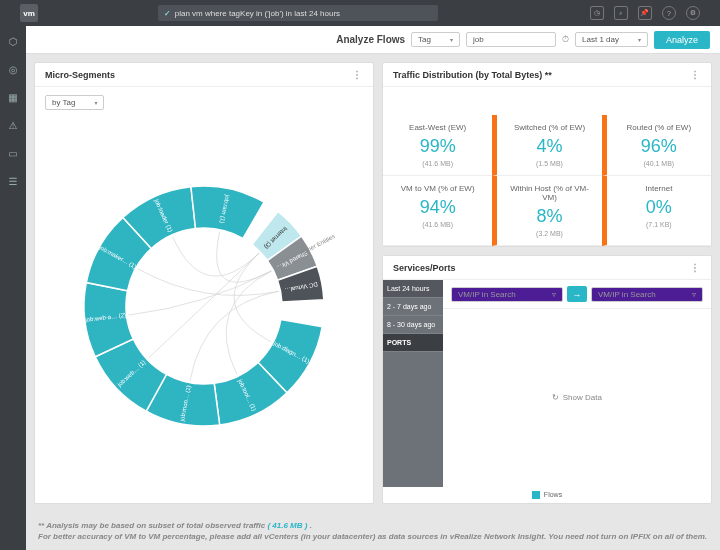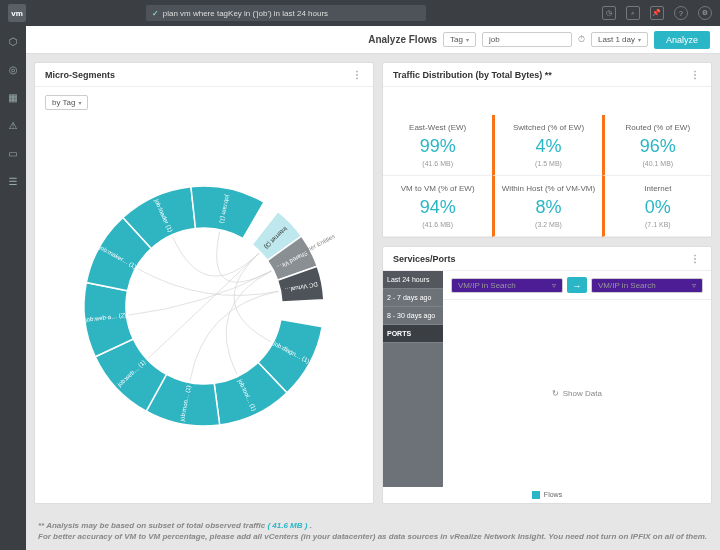--- a/index.html
+++ b/index.html
@@ -1,51 +1,51 @@
 <!DOCTYPE html>
 <html><head>
 <meta charset="utf-8">
 <style>
   * { box-sizing: border-box; margin: 0; padding: 0; font-family: -apple-system, BlinkMacSystemFont, "Segoe UI", Arial, sans-serif; }
   html, body { width: 720px; height: 550px; overflow: hidden; background: #e6e6e6; }
-  .topbar { height: 26px; background: #3b3f44; display: flex; align-items: center; padding: 0 8px; color: #ccc; font-size: 9px; }
+  .topbar { height: 26px; background: #3b3f44; display: flex; align-items: center; padding: 0 20px; color: #ccc; font-size: 9px; }
   .logo { width: 18px; height: 18px; background: #5a5f66; border-radius: 2px; display:flex; align-items:center; justify-content:center; font-size:8px; color:#fff; font-weight:bold; margin-right: 120px;}
   .search-wrap { flex: 0 0 280px; background: #4e5359; height: 16px; border-radius: 2px; display:flex; align-items:center; padding: 0 6px; color:#ddd; font-size:8px;}
   .search-wrap .check { margin-right:4px; font-size:8px; color:#9fe; }
   .top-icons { margin-left:auto; display:flex; gap:10px; align-items:center; }
   .top-icons span { width:14px; height:14px; border:1px solid #777; border-radius:50%; display:inline-flex; align-items:center; justify-content:center; font-size:7px; color:#aaa;}
   .top-icons span.box { border-radius:2px; }
 
   .shell { display:flex; height: calc(100% - 26px); }
   .sidebar { width: 26px; background: #3b3f44; display:flex; flex-direction:column; align-items:center; padding-top:8px; gap:14px; }
   .sidebar .sicon { width:14px; height:14px; color:#9aa; font-size:10px; display:flex; align-items:center; justify-content:center; }
 
   .main { flex:1; display:flex; flex-direction:column; background:#e6e6e6; overflow:hidden;}
   .filterbar { height:28px; background:#fff; border-bottom:1px solid #ddd; display:flex; align-items:center; padding:0 10px; gap:6px; font-size:9px; color:#444;justify-content:flex-end;}
   .filterbar .label { font-weight:600; font-size:10px; }
-  .pill { border:1px solid #ccc; border-radius:2px; padding:2px 6px; background:#fff; font-size:8px; color:#555; display:inline-flex; align-items:center; gap:3px;}
+  .pill { border:1px solid #ccc; border-radius:2px; padding:2px 6px; background:#fff; font-size:8px; color:#555; display:inline-flex; align-items:center; gap:19px;}
   .pill .caret { font-size:6px; color:#888;}
   .input-pill { border:1px solid #ccc; border-radius:2px; padding:2px 6px; background:#fff; font-size:8px; color:#555; width:90px;}
   .btn-analyze { background:#29b6c6; color:#fff; border:none; border-radius:2px; padding:4px 12px; font-size:9px; cursor:pointer;}
   .clock { font-size:9px; color:#888; }
 
   .content { flex:1; display:flex; gap:8px; padding:8px; overflow:hidden;}
   .col-left { flex: 0 0 340px; display:flex; flex-direction:column;}
   .col-right { flex:1; display:flex; flex-direction:column; gap:8px;}
 
   .card { background:#fff; border:1px solid #ddd; border-radius:2px; display:flex; flex-direction:column; }
   .card-head { display:flex; align-items:center; justify-content:space-between; padding:6px 10px; border-bottom:1px solid #eee; font-size:9px; font-weight:600; color:#333;}
   .kebab { color:#aaa; letter-spacing:1px; font-size:10px;}
   .card-body { padding:8px 10px; font-size:9px; color:#444; }
 
   .donut-wrap { flex:1; display:flex; align-items:center; justify-content:center; padding:6px; position:relative;}
   .donut-wrap svg { max-width: 100%; }
 
   .metrics-grid { display:grid; grid-template-columns: repeat(3, 1fr); margin-top: 28px; }
-  .metric { border-left:3px solid #f97316; border-bottom:1px solid #eee; padding:8px 6px; text-align:center; }
+  .metric { border-left:5px solid #f97316; border-bottom:1px solid #eee; padding:8px 6px; text-align:center; }
   .metric:nth-child(3n+1){ border-left:none;}
   .metric .mtitle{ font-size:8px; color:#666; margin-bottom:4px;}
   .metric .mval{ font-size:18px; color:#29b6c6; font-weight:500; margin-bottom:3px;}
   .metric .msub{ font-size:7px; color:#999;}
 
   .sp-controls { display:flex; justify-content:flex-end; padding:4px 8px;}
   .sp-grid { display:grid; grid-template-columns: 60px 1fr; }
   .sp-side { background:#6d7278; color:#fff; font-size:7px; display:flex; flex-direction:column;}
   .sp-side div { padding:5px 4px; border-bottom:1px solid #7d8288;}
   .sp-side .active { background:#54585e;}

